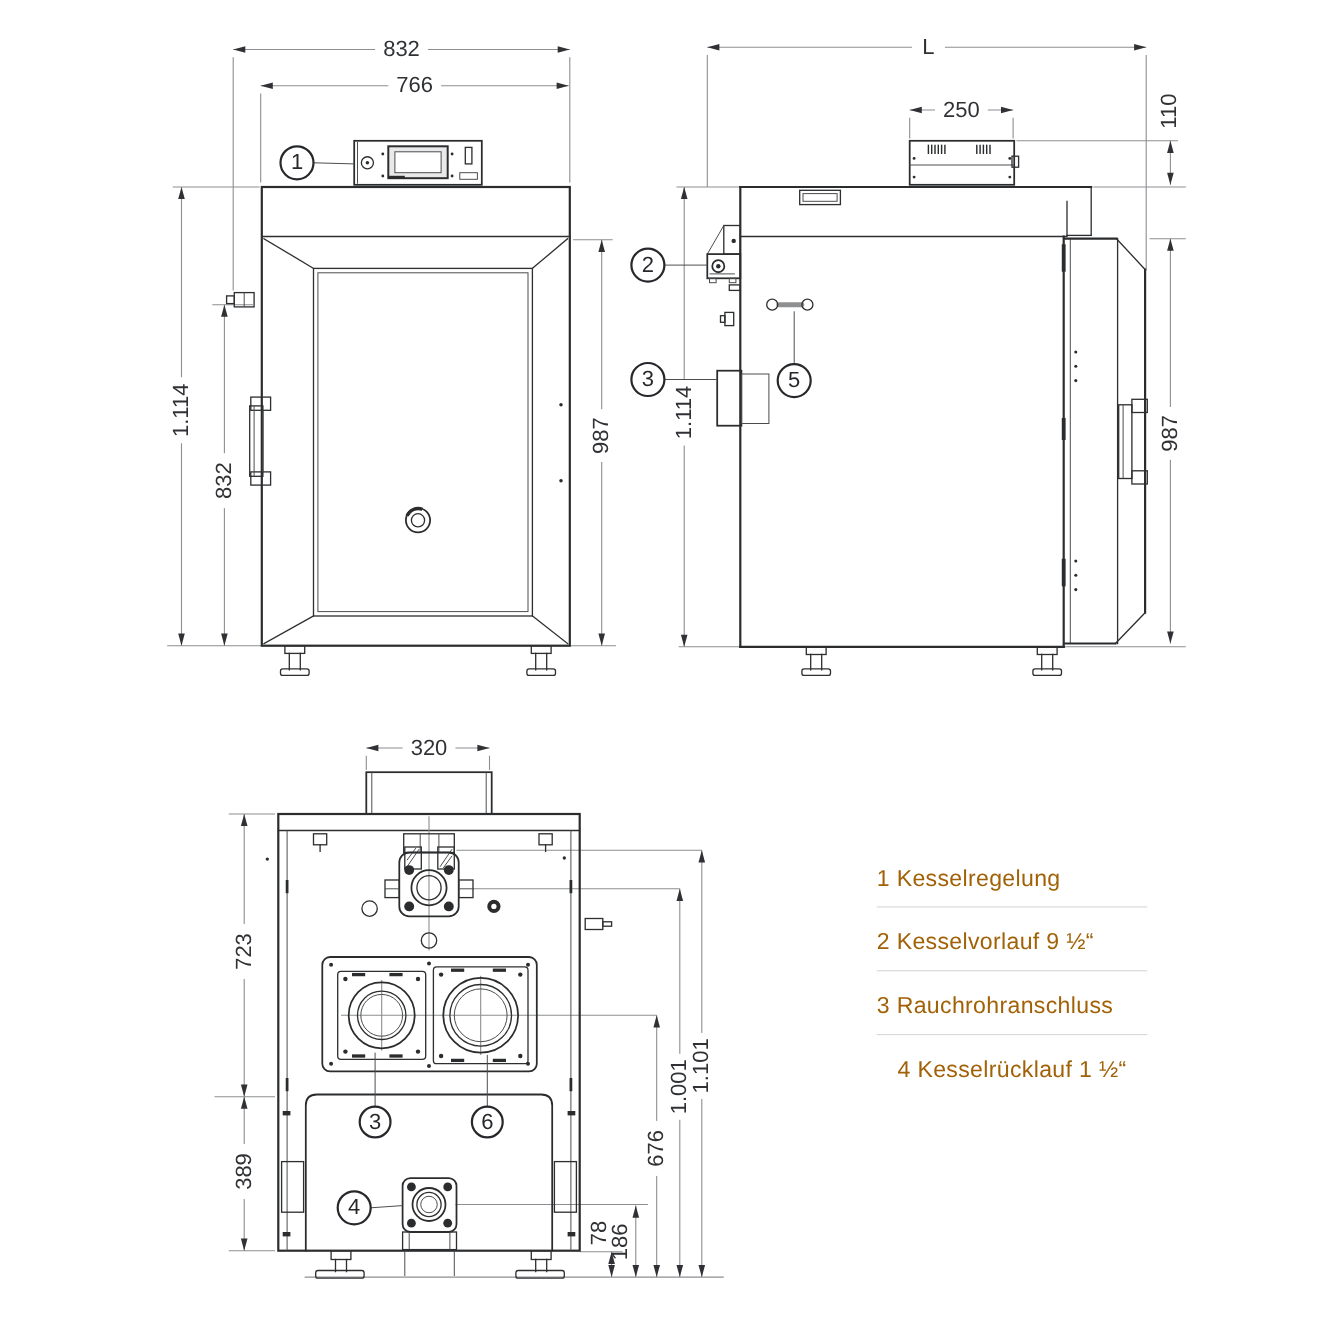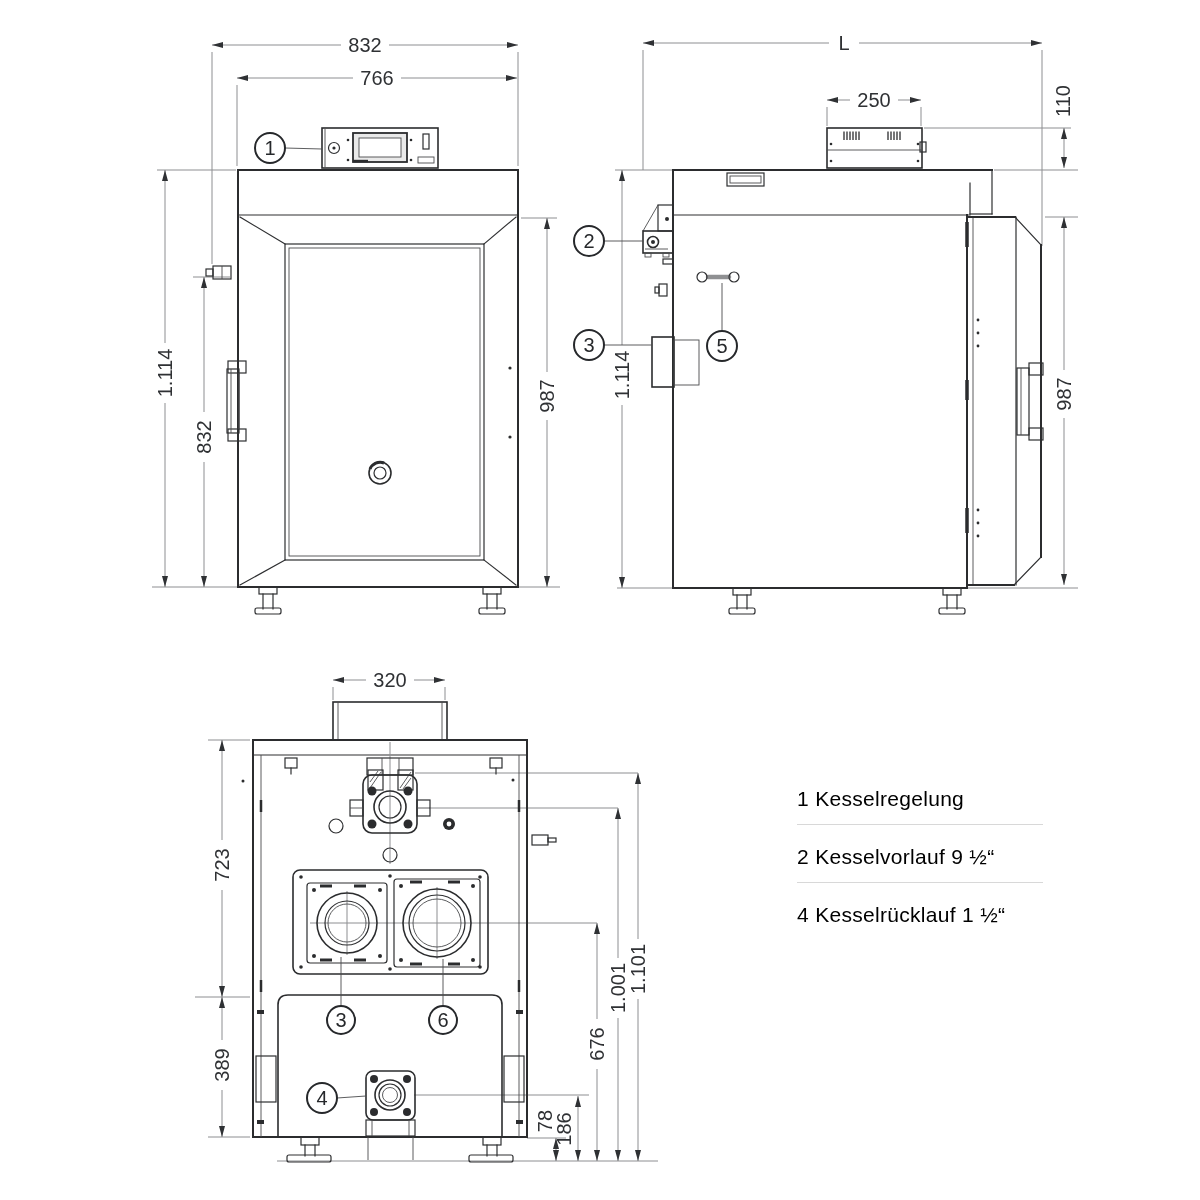--- a/index.html
+++ b/index.html
@@ -16,25 +16,25 @@
   .dk{fill:#2b2c2e;stroke:none;}
   .seg{stroke:#2b2c2e;stroke-width:3.5;fill:none;}
   .bar{stroke:#8f9092;stroke-width:4.5;fill:none;stroke-linecap:round;}
   .bg{fill:#ffffff;stroke:none;}
 
   text.dim{font-family:"Liberation Sans",sans-serif;font-size:20px;fill:#2f3134;}
   text.co{font-family:"Liberation Sans",sans-serif;font-size:20px;fill:#26282b;}
   .callout circle{fill:#fff;stroke:#26282b;stroke-width:2;}
 
   
-  .legend{position:absolute;left:797px;top:787px;width:246px;color:#000000;
+  .legend{position:absolute;left:797px;top:787px;width:246px;color:#a16207;
           font-size:21px;letter-spacing:.3px;}
   .legend-row{padding:20px 0 13px 0;border-bottom:1px solid #d8d8d8;white-space:nowrap;}
   .legend-row:first-child{padding-top:0;}
-  .legend-row:last-child{border-bottom:none;}
+  .legend-row:last-child{border-bottom:none;text-align:center;}
   .legend-row span{display:inline;}
 </style>
 </head>
 <body>
 
 <div class="page">
 
 <svg width="1200" height="1200" viewBox="0 0 1200 1200">
   <defs>
     <marker id="ar" viewBox="0 0 12 8" refX="11.5" refY="4" markerWidth="12" markerHeight="8" orient="auto-start-reverse">
@@ -521,18 +521,22 @@
   <div class="legend">
     <div class="legend-row">
       <span>1</span>
       <span>Kesselregelung</span>
     </div>
     <div class="legend-row">
       <span>2</span>
       <span>Kesselvorlauf 9 ½“</span>
     </div>
     <div class="legend-row">
+      <span>3</span>
+      <span>Rauchrohranschluss</span>
+    </div>
+    <div class="legend-row">
       <span>4</span>
       <span>Kesselrücklauf 1 ½“</span>
     </div>
   </div>
 
 </div>
 
 </body></html>

